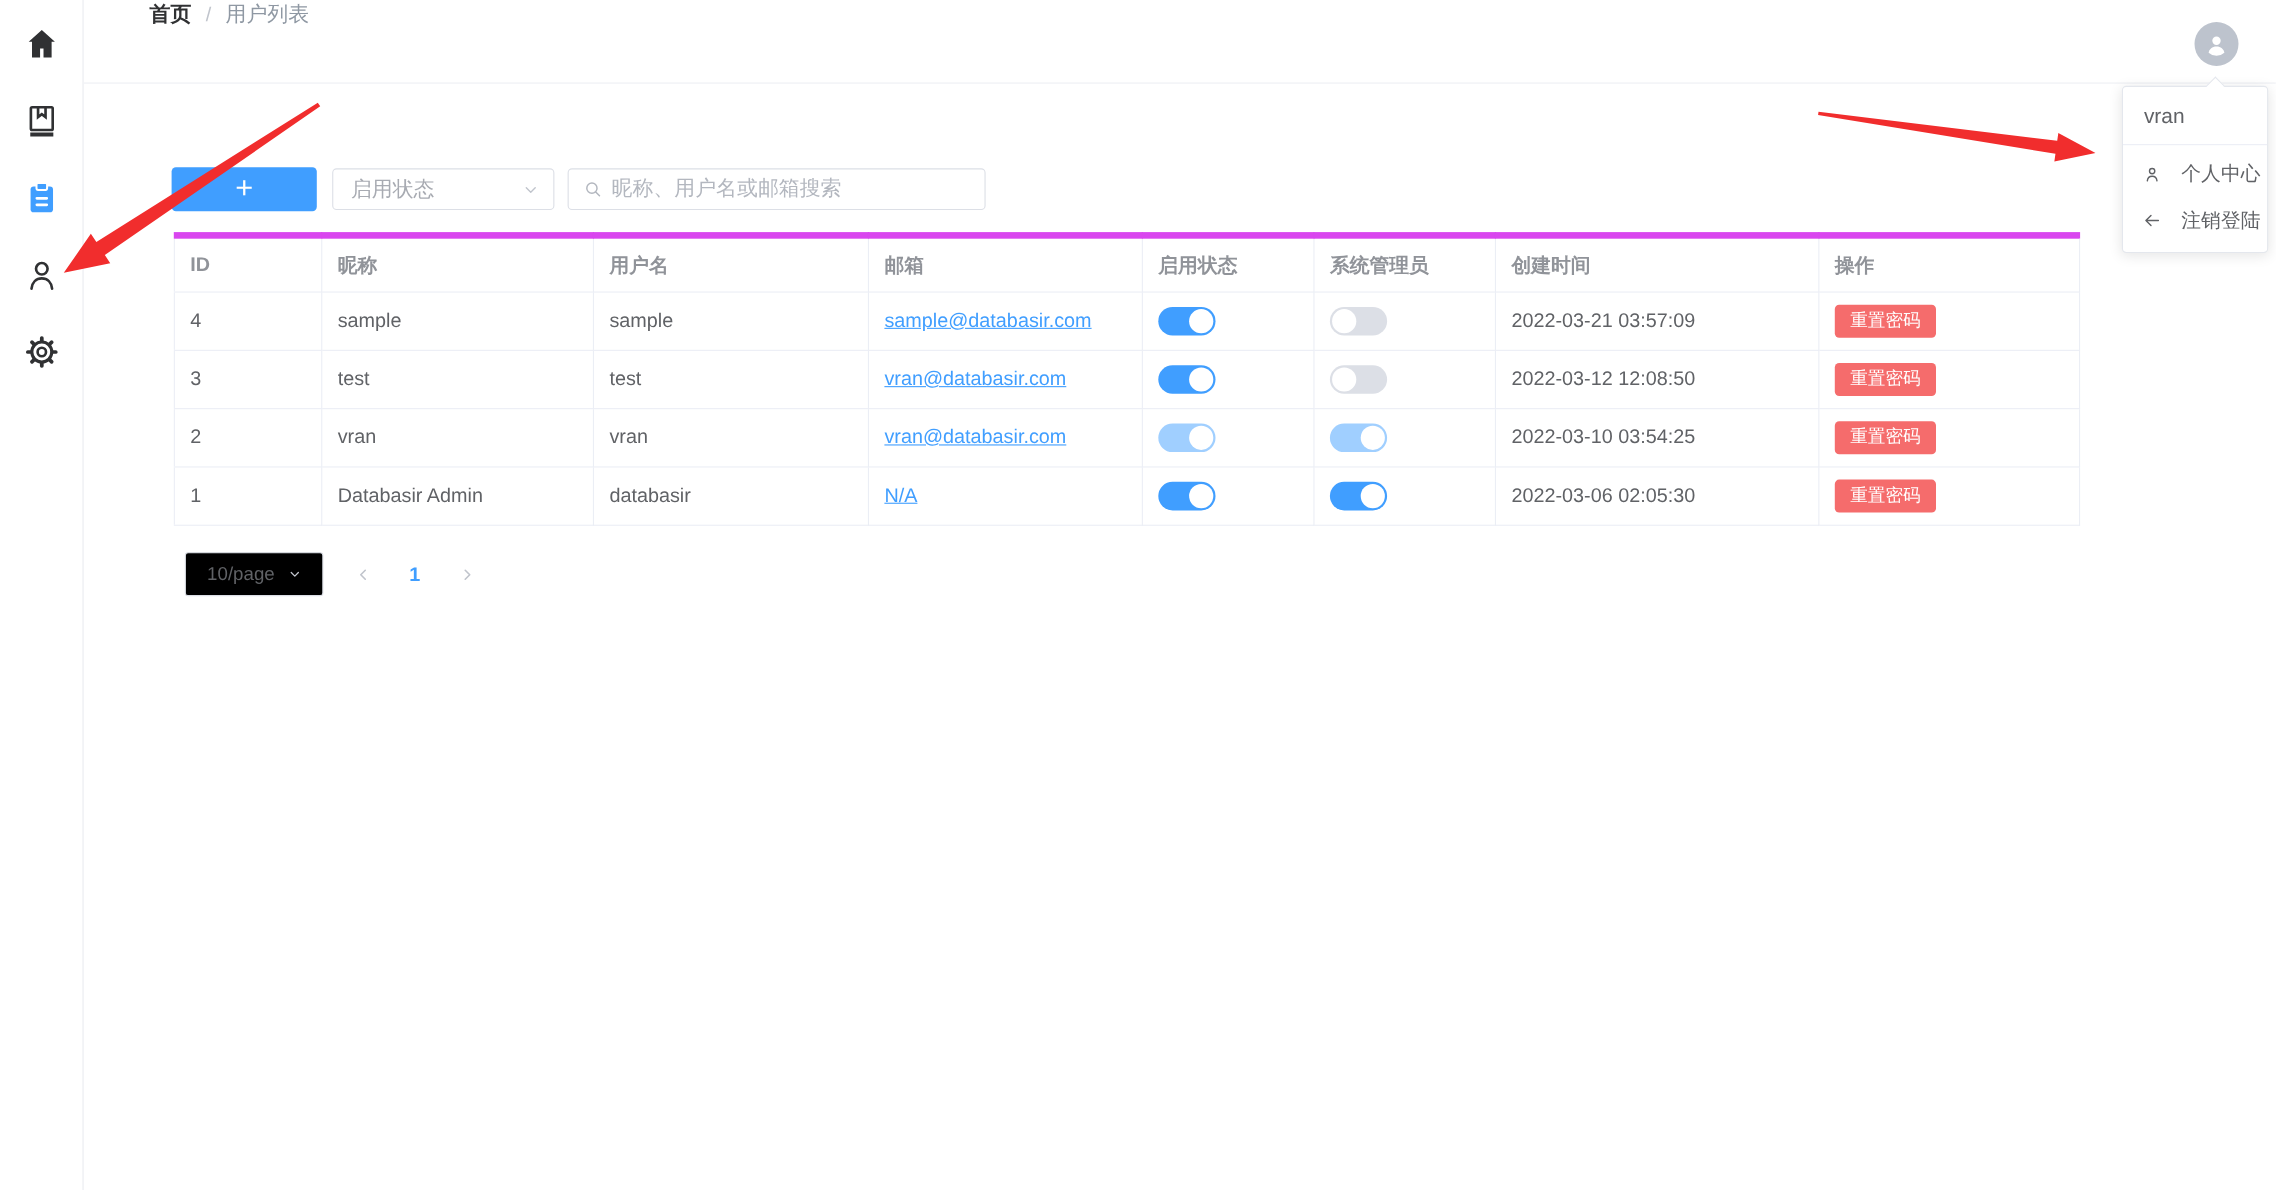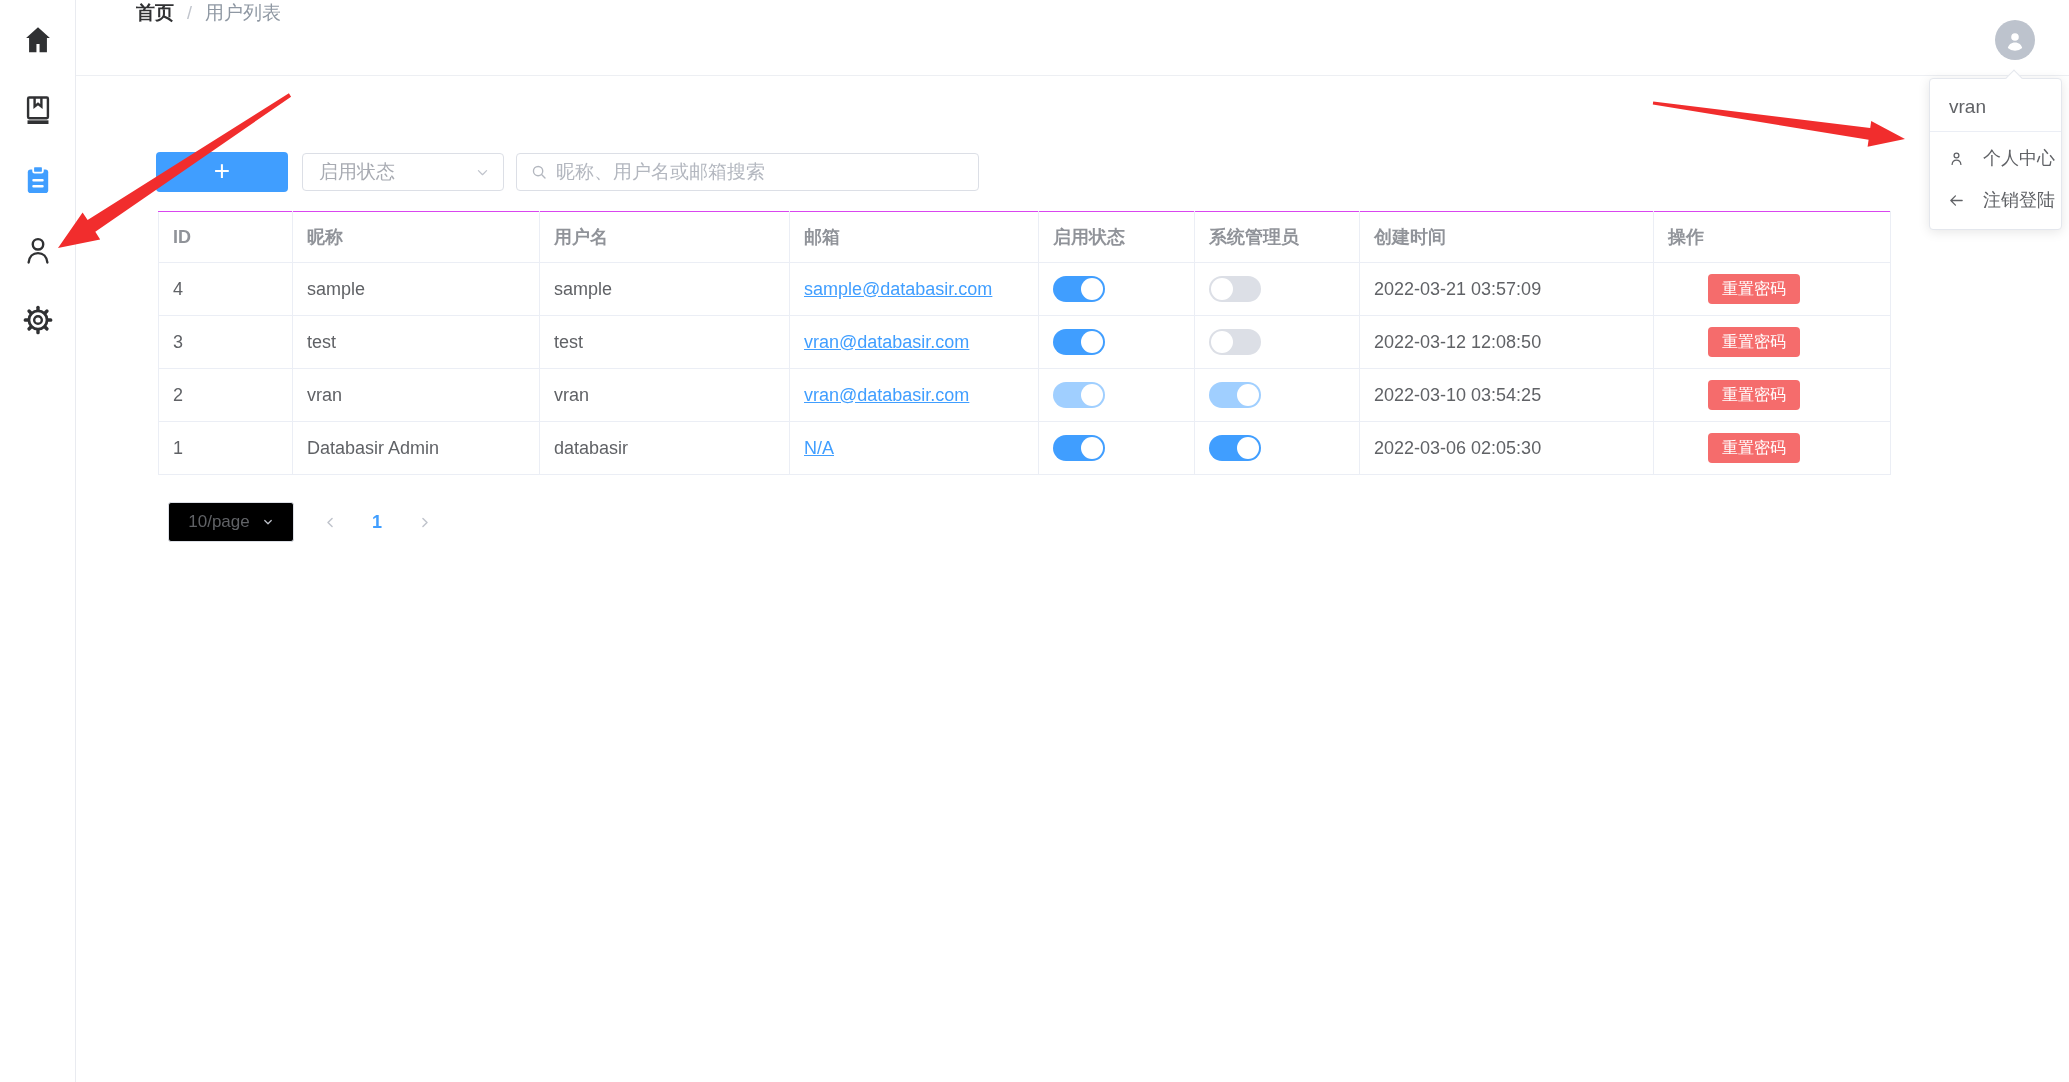--- a/index.html
+++ b/index.html
@@ -56,53 +56,53 @@
   }
   .add-btn .plus { color: #fff; font-size: 28px; font-weight: 300; line-height: 1; margin-top: -3px; }
   .status-select {
     position: absolute; left: 302px; top: 153px; width: 202px; height: 38px;
     border: 1px solid #dcdfe6; border-radius: 4px; background: #fff; cursor: pointer;
     display: flex; align-items: center; padding: 0 13px 0 16px; font-size: 19px; color: #a8abb2;
   }
   .status-select .sel-label { flex: 1; }
   .status-select svg { width: 15px; height: 15px; flex: none; }
   .search-box {
-    position: absolute; left: 516px; top: 153px; width: 463px; height: 38px;
+    position: absolute; left: 516px; top: 153px; width: 380px; height: 38px;
     border: 1px solid #dcdfe6; border-radius: 4px; background: #fff;
     display: flex; align-items: center; gap: 8px; padding: 0 14px 0 13px;
   }
   .search-box svg { width: 18px; height: 18px; flex: none; }
   .search-box input { border: none; outline: none; flex: 1; font-size: 19px; color: #606266; font-family: inherit; background: transparent; }
   .search-box input::placeholder { color: #b3b7bf; }
   
   .user-table {
     position: absolute; left: 158px; top: 211px; width: 1732px;
     border-collapse: collapse; table-layout: fixed; font-size: 18px;
-    border-top: 1px solid #d946ef; border-left: 1px solid #ebeef5;
+    border-top: 6px solid #d946ef; border-left: 1px solid #ebeef5;
   }
   .user-table th {
     height: 51px; font-weight: bold; color: #909399; text-align: left; padding-left: 14px;
     border-right: 1px solid #ebeef5; border-bottom: 1px solid #ebeef5; background: #fff;
   }
   .user-table td {
     height: 53px; color: #606266; padding-left: 14px;
     border-right: 1px solid #ebeef5; border-bottom: 1px solid #ebeef5;
   }
   .email-link { color: #409eff; cursor: pointer; text-decoration: underline; }
   .switch {
     display: inline-block; width: 52px; height: 26px; border-radius: 13px;
     background: #dcdfe6; position: relative; vertical-align: middle; cursor: pointer;
   }
   .switch .knob { position: absolute; top: 2px; left: 2px; width: 22px; height: 22px; border-radius: 50%; background: #fff; }
   .switch.on { background: #409eff; }
   .switch.on .knob { left: auto; right: 2px; }
   .switch.on.disabled { background: #a0cfff; }
   .reset-btn {
     width: 92px; height: 30px; background: #f56c6c; color: #fff; border: none; border-radius: 4px;
-    font-size: 16px; font-family: inherit; cursor: pointer; margin-left: 40px;
+    font-size: 16px; font-family: inherit; cursor: pointer;
   }
   
   .pagination { position: absolute; left: 168px; top: 502px; display: flex; align-items: center; font-size: 17px; color: #606266; }
   .page-size {
     width: 126px; height: 40px; border: 1px solid #dcdfe6; border-radius: 3px; background: #000000;
     display: flex; align-items: center; justify-content: center; gap: 12px; cursor: pointer;
   }
   .page-size svg { width: 12px; height: 12px; }
   .page-arrow { width: 36px; height: 30px; display: flex; align-items: center; justify-content: center; cursor: pointer; }
   .page-arrow svg { width: 15px; height: 15px; }

